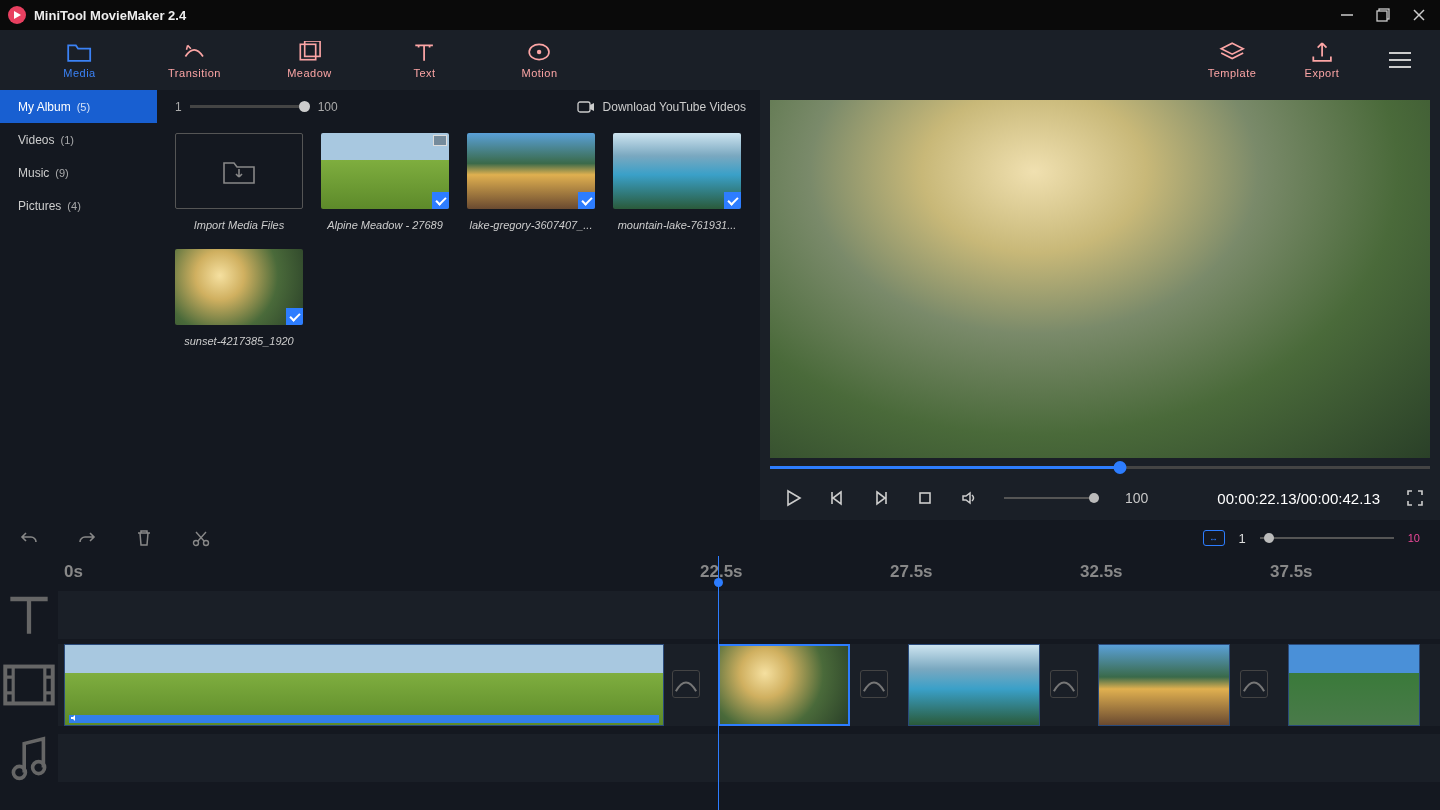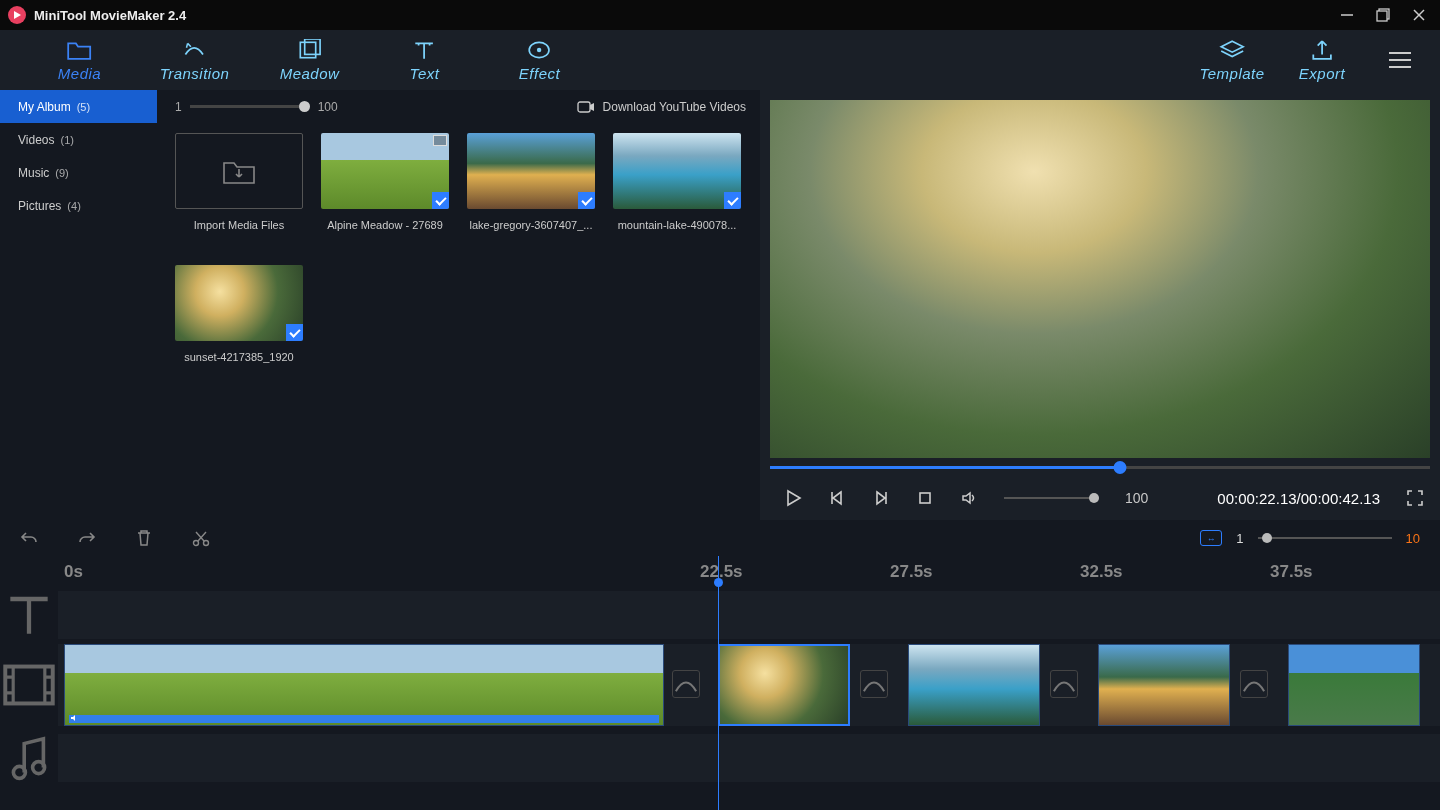--- a/index.html
+++ b/index.html
@@ -8,45 +8,45 @@
 
 .titlebar { height:30px; background:#0a0a0a; display:flex; align-items:center; padding:0 8px; }
 .logo { width:18px; height:18px; border-radius:50%; background:#e84060; display:flex; align-items:center; justify-content:center; margin-right:8px; }
 .logo::before { content:""; border-left:7px solid #fff; border-top:4px solid transparent; border-bottom:4px solid transparent; }
 .titlebar .title { font-weight:600; font-size:13px; color:#eee; }
 .winbtns { margin-left:auto; display:flex; gap:22px; padding-right:6px; }
 .winbtn { width:14px; height:14px; cursor:pointer; color:#ccc; }
 
 
 .toolbar { height:60px; background:#1a1f27; display:flex; align-items:center; padding:0 22px; }
-.toolbtn { display:flex; flex-direction:column; align-items:center; justify-content:center; width:115px; height:60px; cursor:pointer; color:#7dd3fc; }
+.toolbtn { display:flex; flex-direction:column; align-items:center; justify-content:center; width:115px; height:60px; cursor:pointer; color:#fca5a5; }
 .toolbtn.active { color:#3b82f6; }
 .toolbtn .ico { height:22px; display:flex; align-items:center; justify-content:center; margin-bottom:4px; }
-.toolbtn .lbl { font-size:15px; letter-spacing:.5px;font-style:italic; }
+.toolbtn .lbl { font-size:11px; letter-spacing:.5px; }
 .toolbar .spacer { flex:1; }
 .hambtn { width:36px; display:flex; flex-direction:column; gap:5px; align-items:center; cursor:pointer; margin-left:15px; }
 .hambtn span { width:22px; height:2px; background:#ccc; }
 
 
 .main { display:flex; height:430px; }
 
 
 .sidebar { width:157px; background:#141820; }
 .sideitem { height:33px; display:flex; align-items:center; padding-left:18px; font-size:12px; color:#ccc; cursor:pointer; }
 .sideitem.active { background:#185fd1; color:#fff; }
 .sideitem .cnt { margin-left:6px; font-size:11px; opacity:.8; }
 
 
 .mediapanel { width:603px; background:#141820; display:flex; flex-direction:column; }
 .mediabar { height:33px; display:flex; align-items:center; padding:0 14px 0 18px; color:#aaa; }
 .mediabar .znum { font-size:12px; }
 .zslider { width:120px; height:3px; background:#444; margin:0 8px; position:relative; }
 .zslider .knob { position:absolute; right:0; top:-4px; width:11px; height:11px; background:#ccc; border-radius:50%; }
 .mediabar .dl { margin-left:auto; display:flex; align-items:center; gap:8px; cursor:pointer; font-size:12px; color:#ccc; }
-.mediagrid { flex:1; padding:10px 0 0 18px; display:flex; flex-wrap:wrap; gap:34px 18px; align-content:flex-start; overflow:hidden; }
+.mediagrid { flex:1; padding:10px 0 0 18px; display:flex; flex-wrap:wrap; gap:18px 18px; align-content:flex-start; overflow:hidden;font-style:italic; }
 .mediaitem { width:128px; }
 .thumb { width:128px; height:76px; border-radius:2px; position:relative; overflow:hidden; }
 .thumb.import { border:1px solid #555; background:#141820; display:flex; align-items:center; justify-content:center; }
 .check { position:absolute; right:0; bottom:0; width:17px; height:17px; background:#2d7dff; display:flex; align-items:center; justify-content:center; }
 .check::after { content:""; width:8px; height:4px; border-left:2px solid #fff; border-bottom:2px solid #fff; transform:rotate(-45deg); margin-top:-2px; }
 .vidbadge { position:absolute; top:2px; right:2px; width:14px; height:11px; border:1px solid #ddd; background:rgba(0,0,0,.3); }
 .mediaitem .caption { margin-top:10px; font-size:11px; color:#ccc; text-align:center; white-space:nowrap; overflow:hidden; text-overflow:ellipsis; }
 
 
 .previewpanel { flex:1; background:#1a1f27; padding:10px 10px 0 10px; display:flex; flex-direction:column; }
@@ -157,21 +157,21 @@
       </div>
     <div class="lbl">Text</div>
   </div>
   <div class="toolbtn">
     <div class="ico">
         <svg width="22" height="20" viewBox="0 0 22 20">
           <ellipse cx="11" cy="10" rx="9" ry="7" fill="none" stroke="currentColor" stroke-width="1.5"></ellipse>
           <circle cx="11" cy="10" r="2" fill="currentColor"></circle>
         </svg>
       </div>
-    <div class="lbl">Effect</div>
+    <div class="lbl">Motion</div>
   </div>
   <div class="spacer"></div>
   <div class="toolbtn" style="width:90px">
     <div class="ico">
         <svg width="24" height="20" viewBox="0 0 24 20">
           <path d="M12 2l10 5-10 5L2 7z M2 11l10 5 10-5" fill="none" stroke="currentColor" stroke-width="1.5"></path>
         </svg>
       </div>
     <div class="lbl">Template</div>
   </div>
@@ -245,21 +245,21 @@
       <div class="mediaitem">
         <div class="thumb img-lake">
             <div class="check"></div>
           </div>
         <div class="caption">lake-gregory-3607407_...</div>
       </div>
       <div class="mediaitem">
         <div class="thumb img-mtlake">
             <div class="check"></div>
           </div>
-        <div class="caption">mountain-lake-490078...</div>
+        <div class="caption">mountain-lake-761931...</div>
       </div>
       <div class="mediaitem">
         <div class="thumb img-sunset">
             <div class="check"></div>
           </div>
         <div class="caption">sunset-4217385_1920</div>
       </div>
     </div>
   </div>
 
@@ -327,21 +327,21 @@
         <circle cx="4" cy="14" r="2.5" fill="none" stroke="currentColor" stroke-width="1.4"></circle>
         <circle cx="14" cy="14" r="2.5" fill="none" stroke="currentColor" stroke-width="1.4"></circle>
         <path d="M6 12L14 3M12 12L4 3" stroke="currentColor" stroke-width="1.4"></path>
       </svg></div>
   <div class="right">
     <div class="fitbtn">↔</div>
     <span style="font-size:13px;color:#ddd">1</span>
     <div class="zslider2">
         <div class="knob"></div>
       </div>
-    <span style="font-size:13px;color:#f97316">10</span>
+    <span style="font-size:11px;color:#ec4899">10</span>
   </div>
 </div>
 
 <div class="timeline">
   <div class="ruler" id="ruler">
       <div class="tick" style="left: 64px;">0s</div>
       <div class="tick" style="left: 700px;">22.5s</div>
       <div class="tick" style="left: 890px;">27.5s</div>
       <div class="tick" style="left: 1080px;">32.5s</div>
       <div class="tick" style="left: 1270px;">37.5s</div>

